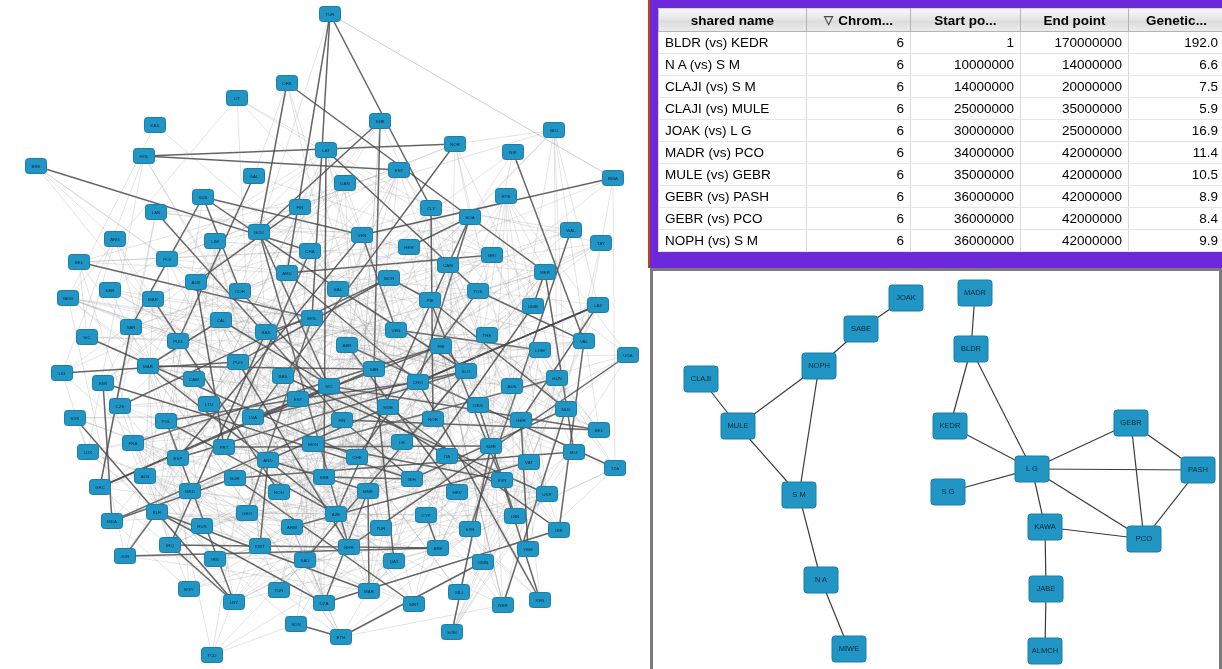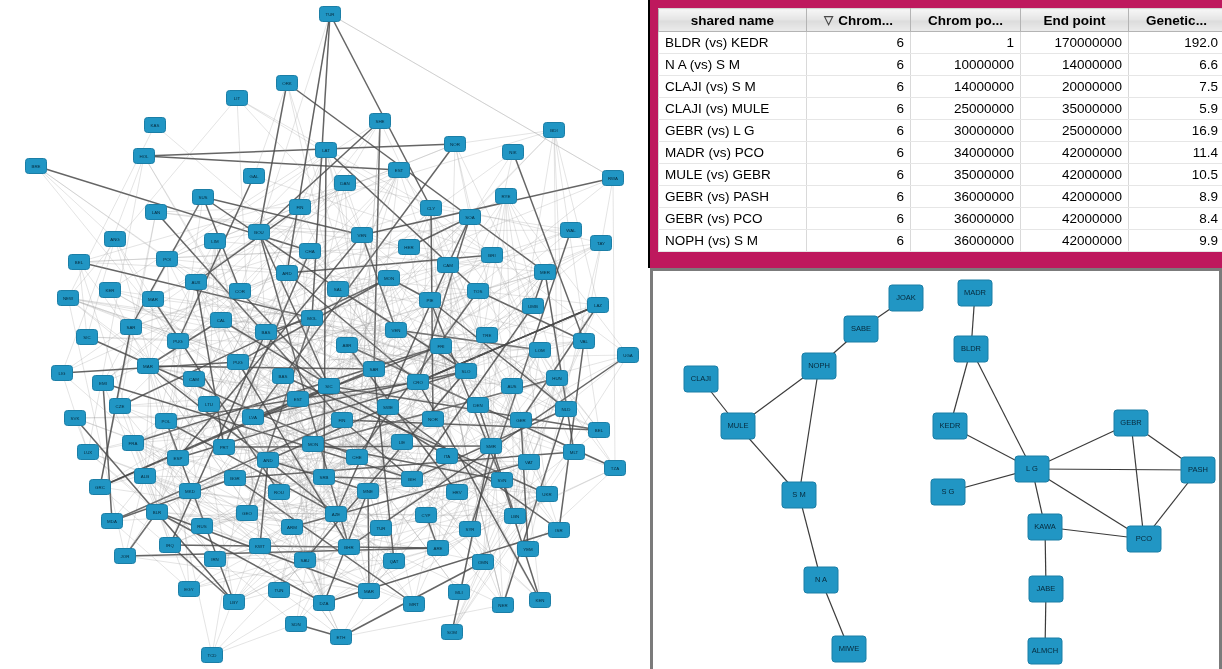--- a/index.html
+++ b/index.html
@@ -23,22 +23,22 @@
     background: #ffffff;
     overflow: hidden;
   }
   #network-main svg { display: block; }
 
   
   #table-panel {
     position: absolute;
     left: 648px; top: 0;
     width: 574px; height: 268px;
-    background: #be185d;
-    border-left: 2px solid #000000;
+    background: #6d28d9;
+    border-left: 2px solid #c2410c;
     box-sizing: border-box;
     overflow: hidden;
   }
   #table-panel .tbl-wrap {
     position: absolute;
     left: 8px; top: 8px;
     right: 2px;
     bottom: 0;
   }
   table.data-table {
@@ -1407,21 +1407,21 @@
       </colgroup>
       <thead>
         <tr>
           <th>
             <span>shared name</span>
           </th>
           <th>
             <span class="filter-glyph">▽</span><span>Chrom...</span>
           </th>
           <th>
-            <span>Chrom po...</span>
+            <span>Start po...</span>
           </th>
           <th>
             <span>End point</span>
           </th>
           <th>
             <span>Genetic...</span>
           </th>
         </tr>
       </thead>
       <tbody id="table-body">
@@ -1447,21 +1447,21 @@
             <td class="c-num">7.5</td>
           </tr>
           <tr>
             <td class="c-name">CLAJI (vs) MULE</td>
             <td class="c-num">6</td>
             <td class="c-num">25000000</td>
             <td class="c-num">35000000</td>
             <td class="c-num">5.9</td>
           </tr>
           <tr>
-            <td class="c-name">GEBR (vs) L G</td>
+            <td class="c-name">JOAK (vs) L G</td>
             <td class="c-num">6</td>
             <td class="c-num">30000000</td>
             <td class="c-num">25000000</td>
             <td class="c-num">16.9</td>
           </tr>
           <tr>
             <td class="c-name">MADR (vs) PCO</td>
             <td class="c-num">6</td>
             <td class="c-num">34000000</td>
             <td class="c-num">42000000</td>

